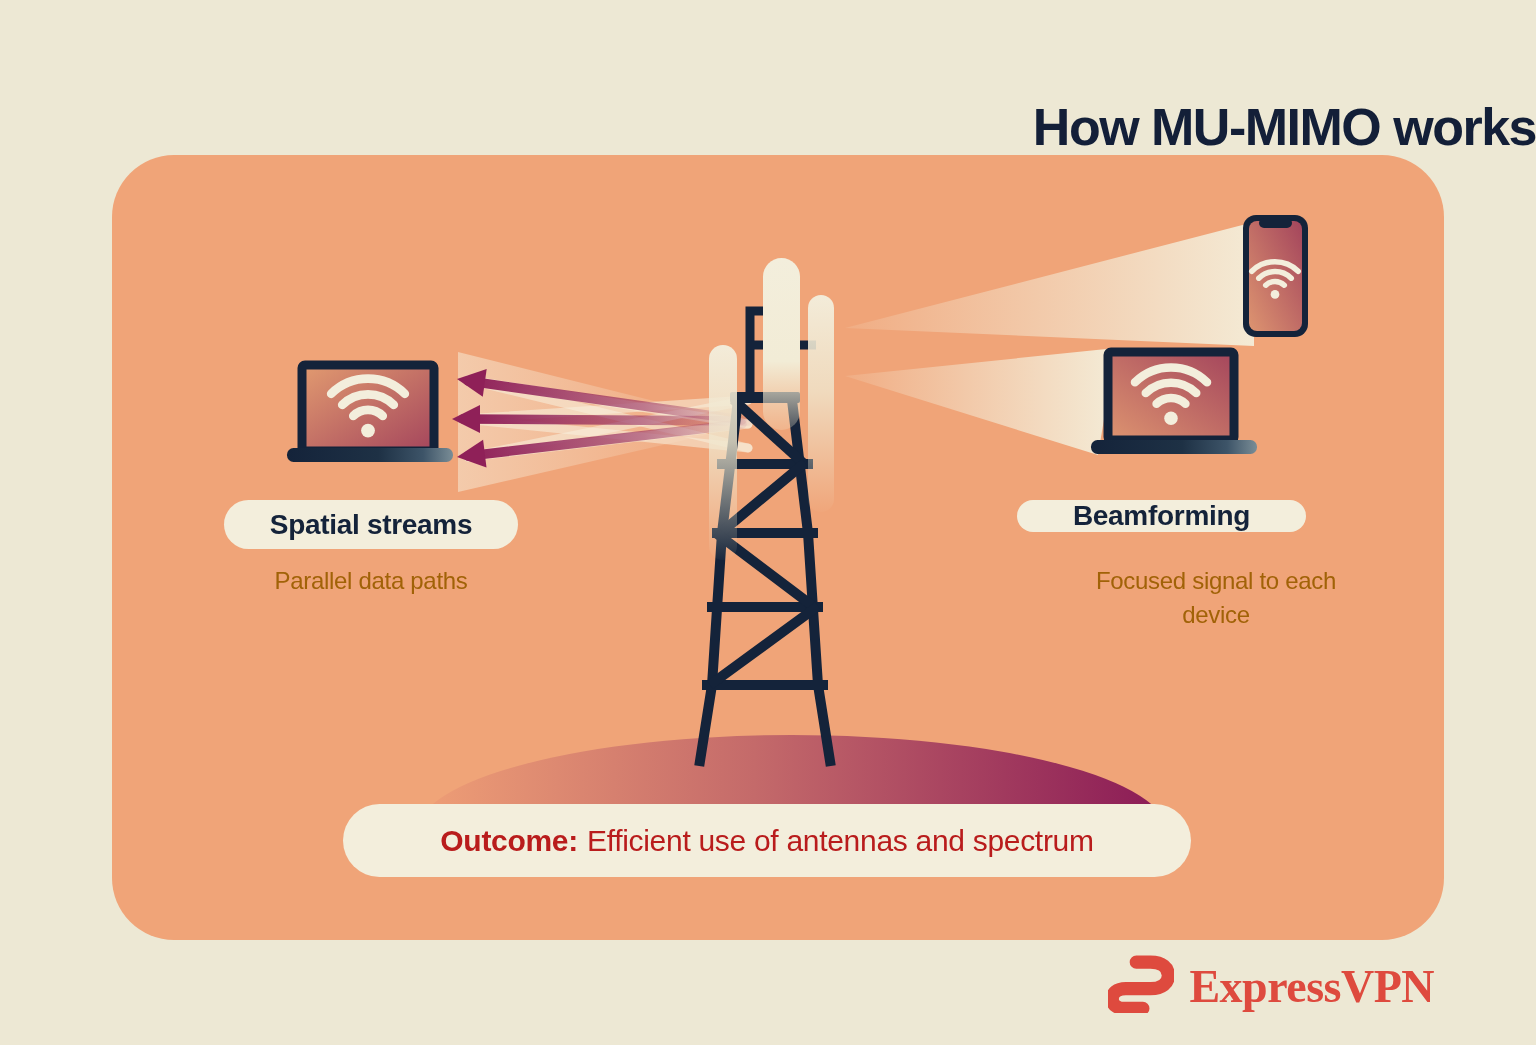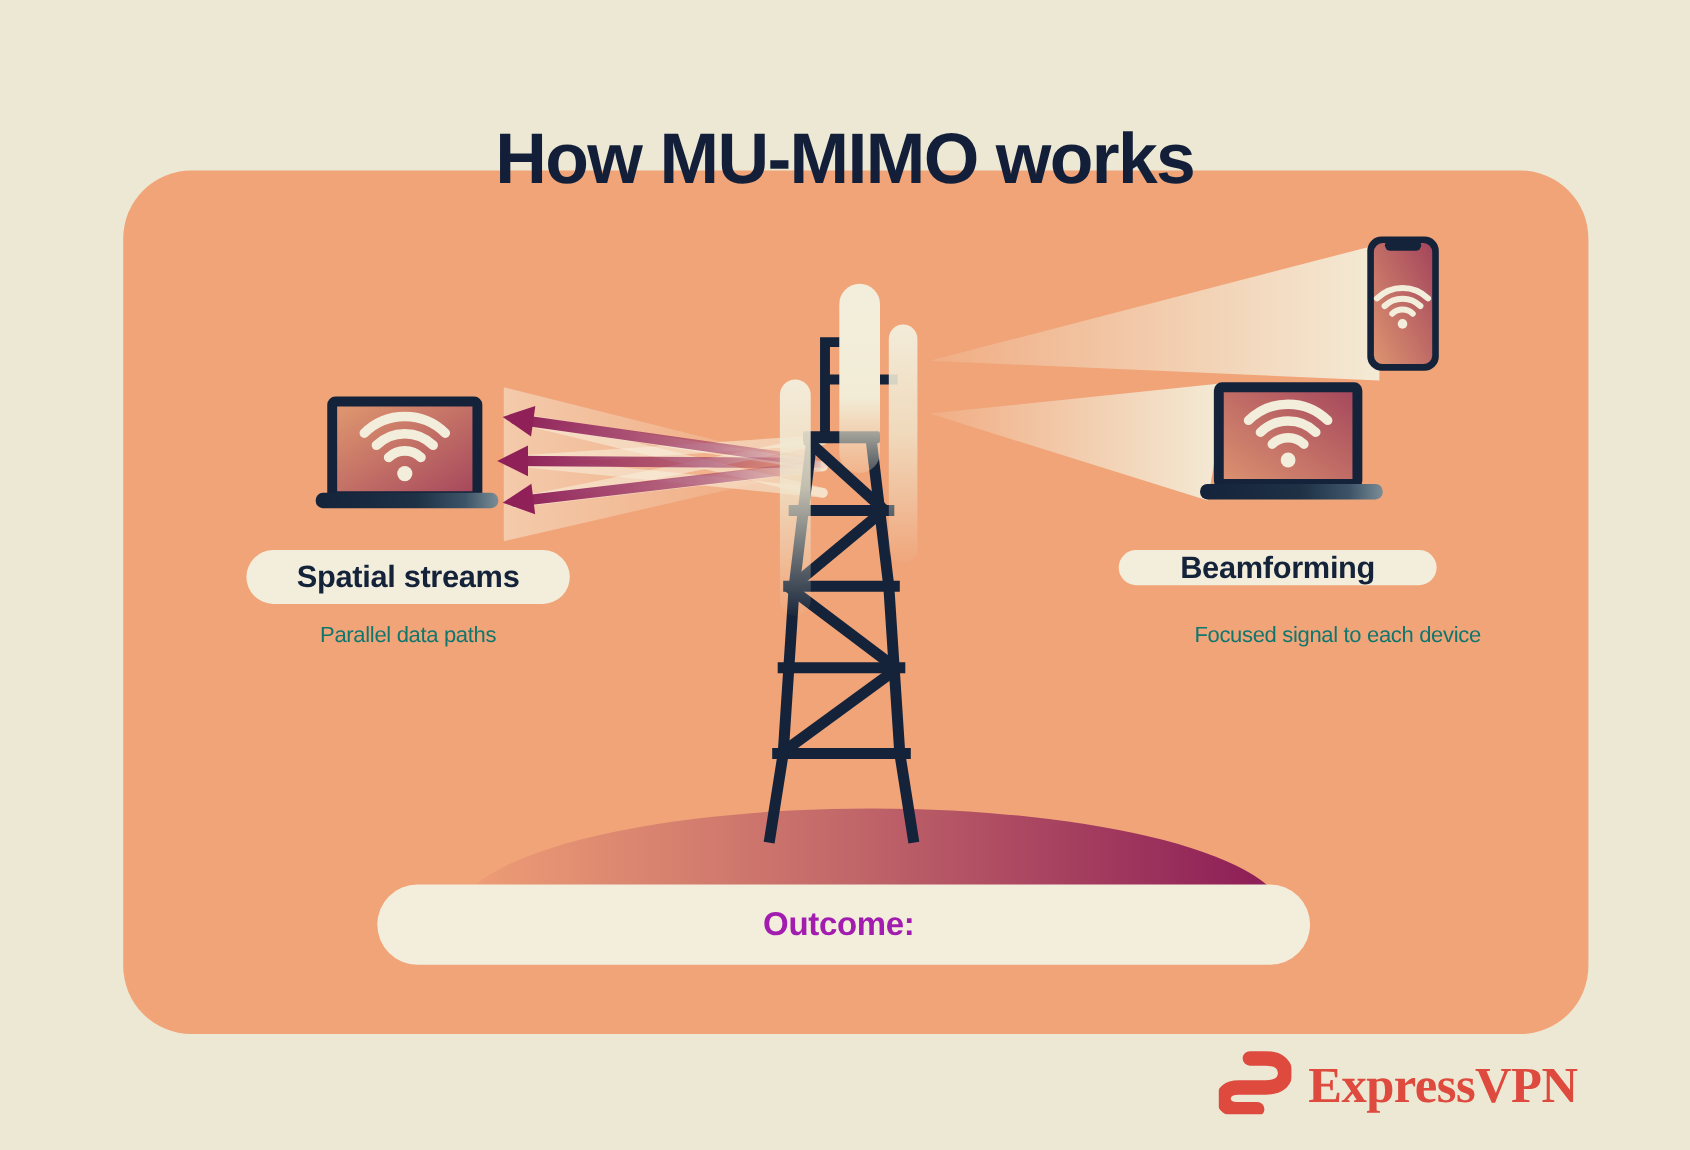--- a/index.html
+++ b/index.html
@@ -4,41 +4,41 @@
 <style>
   html,body { margin:0; padding:0; background:#EDE8D4; }
   .stage {
     position:relative; width:1536px; height:1045px; overflow:hidden;
     background:#EDE8D4;
     font-family:"Liberation Sans", sans-serif;
   }
   svg.art { position:absolute; left:0; top:0; z-index:1; }
   .title {
     position:absolute; top:62px; left:0; width:100%; z-index:3;
-    text-align:center; font-size:65px; font-weight:700; color:#131F38;
+    text-align:right; font-size:52px; font-weight:700; color:#131F38;
     letter-spacing:-1.5px;
   }
   .pill {
     position:absolute; z-index:3; background:#F3EEDC; border-radius:26px;
     display:flex; align-items:center; justify-content:center;
     color:#14233A; font-weight:700; font-size:28px; letter-spacing:-0.3px;
   }
   #spatial-pill { left:224px; top:500px; width:294px; height:49px;align-items:center; }
   #beamforming-pill { left:1017px; top:500px; width:289px; height:32px;text-align:center; }
   .desc {
-    position:absolute; z-index:3; color:#0f766e; font-size:20px;
+    position:absolute; z-index:3; color:#a16207; font-size:24px;
     text-align:center; line-height:1.42; letter-spacing:-0.3px;
   }
   #spatial-desc { left:211px; top:564px; width:320px; }
   #beamforming-desc { left:1081px; top:564px; width:270px; }
   .outcome-pill {
     position:absolute; z-index:3; left:343px; top:804px; width:848px; height:73px;
     background:#F3EEDC; border-radius:37px;
     display:flex; align-items:center; justify-content:center;
-    font-size:30px; color:#a21caf; letter-spacing:-0.3px; white-space:nowrap;
+    font-size:30px; color:#b91c1c; letter-spacing:-0.3px; white-space:nowrap;
   }
   .outcome-pill .bold { font-weight:700; margin-right:9px; }
   .logo {
     position:absolute; z-index:3; right:102px; top:951px;
     display:flex; align-items:flex-end; gap:15px;
   }
   .logo-text {
     font-family:"Liberation Serif", serif; font-weight:700;
     font-size:46px; color:#DE4A3E; letter-spacing:-0.5px;
   }
@@ -202,20 +202,21 @@
   </div>
   <div class="desc" id="spatial-desc">Parallel data paths</div>
 
   <div class="pill" id="beamforming-pill">
     <span>Beamforming</span>
   </div>
   <div class="desc" id="beamforming-desc">Focused signal to each device</div>
 
   <div class="outcome-pill">
     <span class="bold">Outcome:</span>
+    <span>Efficient use of antennas and spectrum</span>
   </div>
 
   <div class="logo">
     <svg width="66" height="62" viewBox="0 0 70 64" aria-hidden="true">
       <path d="M 30 11 H 45 C 58 11 64 17 64 25 C 64 33 58 39 45 39 H 19 C 9 39 4.5 44 4.5 50 C 4.5 56.5 10 60 17 60 H 37" fill="none" stroke="#DE4A3E" stroke-width="14" stroke-linecap="round"></path>
     </svg>
     <span class="logo-text">ExpressVPN</span>
   </div>
 
 </div>

